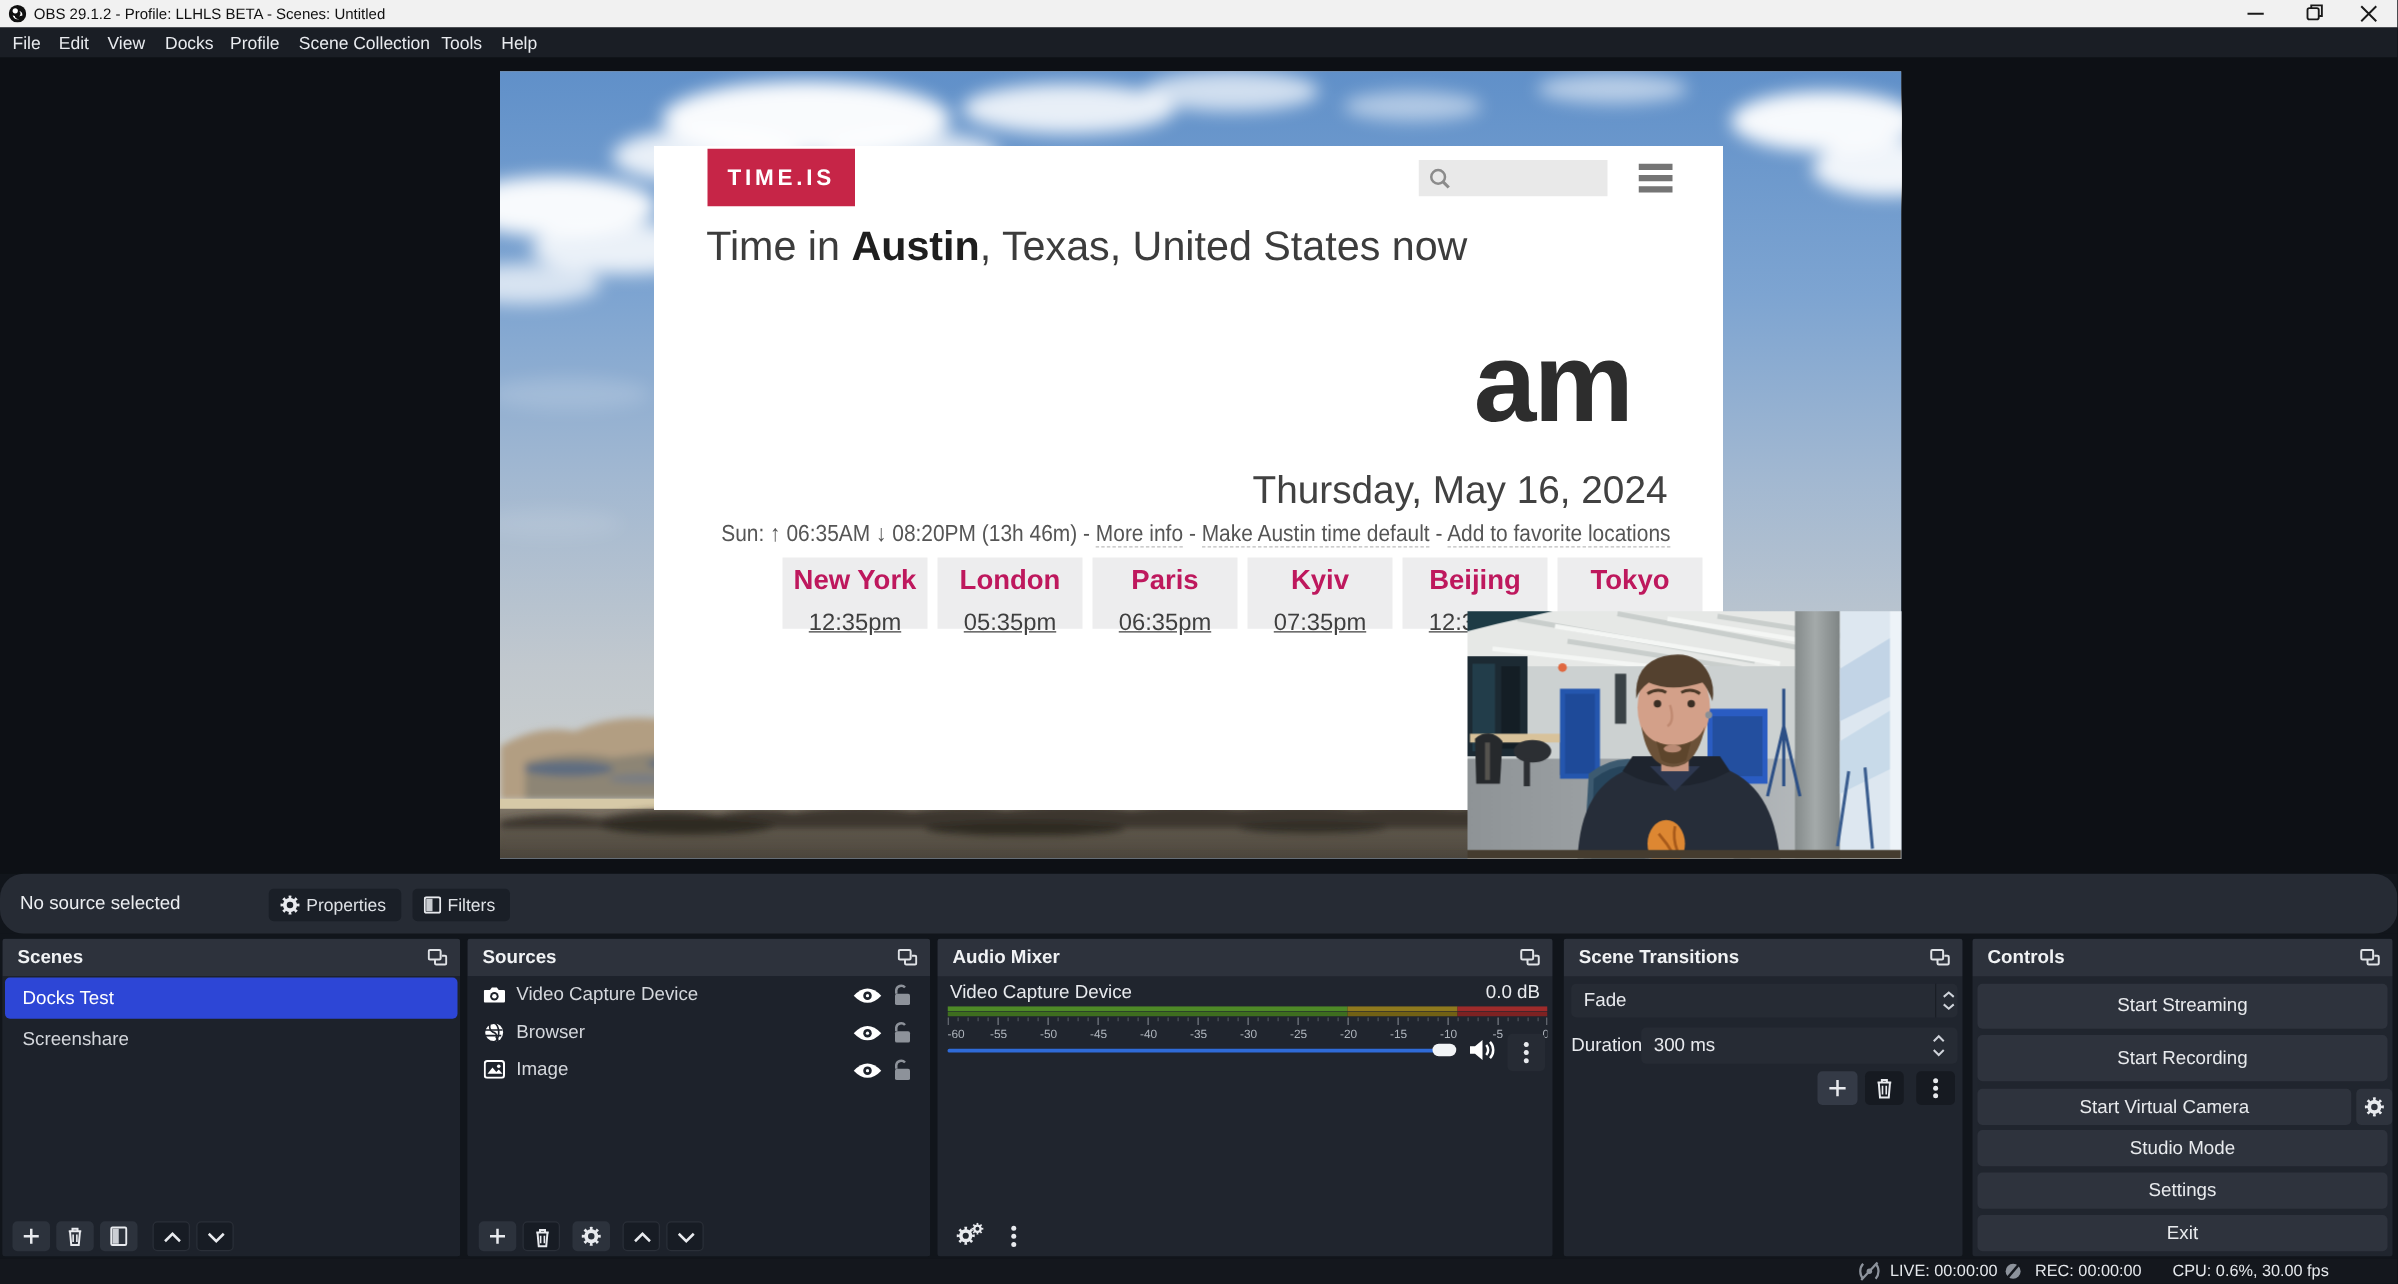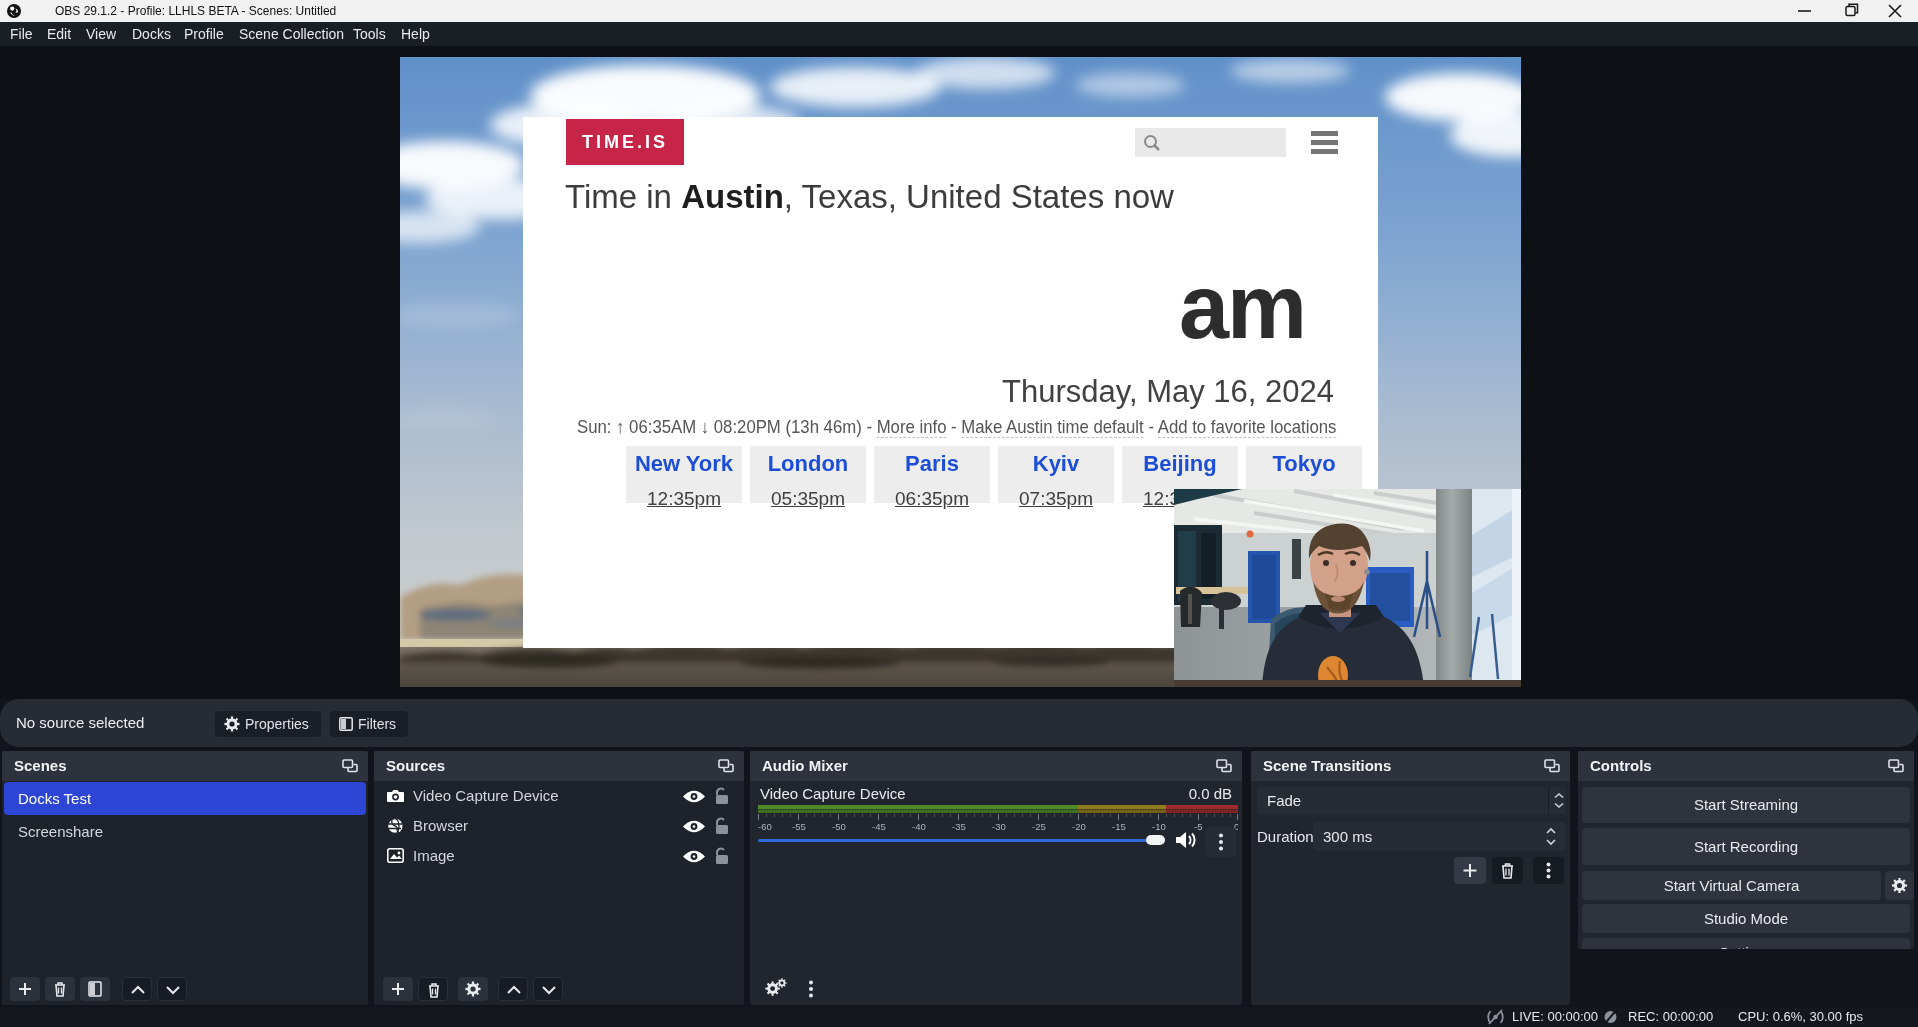--- a/index.html
+++ b/index.html
@@ -1,39 +1,39 @@
 <!DOCTYPE html>
 <html><head>
 <meta charset="utf-8">
 <style>
 *{margin:0;padding:0;box-sizing:border-box;}
 html,body{width:1918px;height:1027px;overflow:hidden;background:#11151b;font-family:"Liberation Sans",sans-serif;}
 .abs{position:absolute;}
 #app{position:relative;width:1918px;height:1027px;}
 #titlebar{position:absolute;left:0;top:0;width:1918px;height:22px;background:#f1f1f1;}
-#titlebar .ttext{position:absolute;left:27px;top:0;line-height:22px;font-size:12px;color:#101010;margin-left:28px;}
+#titlebar .ttext{position:absolute;left:27px;top:0;line-height:22px;font-size:12px;color:#101010;}
 #menubar{position:absolute;left:0;top:22px;width:1918px;height:24px;background:#1a1e25;}
 .mitem{position:absolute;top:0;line-height:24px;font-size:14px;color:#e9ebef;}
 #preview{position:absolute;left:0;top:46px;width:1918px;height:653px;background:#0d1015;}
 #video{position:absolute;left:400px;top:11px;width:1121px;height:630px;overflow:hidden;background:#9db4cf;}
 #page{position:absolute;left:123px;top:60px;width:855px;height:531px;background:#ffffff;}
 #webcam{position:absolute;left:774px;top:432px;width:347px;height:198px;}
 .redbox{position:absolute;left:43px;top:2px;width:118px;height:46px;background:#c62547;color:#fff;font-weight:bold;font-size:18px;letter-spacing:3px;text-align:center;line-height:46px;}
 #srch{position:absolute;left:612px;top:11px;width:151px;height:29px;background:#e9e9e9;}
 #burger{position:absolute;left:788px;top:14px;width:27px;height:23px;}
 #burger div{position:absolute;left:0;width:27px;height:5px;background:#757575;}
 #h1line{position:absolute;left:42px;top:61px;font-size:33px;color:#3c3c3c;white-space:nowrap;}
 #h1line b{color:#1e1e1e;}
 #clock{position:absolute;left:60px;top:97px;font-size:148px;font-weight:bold;color:#2d2d2d;line-height:1;white-space:nowrap;}
 #ampm{position:absolute;left:656px;top:145px;font-size:90px;font-weight:bold;color:#2d2d2d;line-height:1;letter-spacing:-2px;}
 #dateline{position:absolute;right:44px;top:257px;font-size:31px;color:#414141;white-space:nowrap;}
 #sunline{position:absolute;left:54px;top:299px;font-size:18.5px;transform:scaleX(0.905);transform-origin:left top;color:#555;white-space:nowrap;}
 #sunline .lnk{border-bottom:1px dashed #bdbdbd;}
 .citybox{position:absolute;top:329px;width:116px;height:57px;background:#ededee;text-align:center;}
-.citybox .cn{font-weight:bold;font-size:22px;color:#1d4ed8;margin-top:5px;}
+.citybox .cn{font-weight:bold;font-size:22px;color:#be185d;margin-top:5px;}
 .citybox .ct{font-size:19px;color:#3f3f3f;margin-top:11px;text-decoration:underline;}
 #srcbar{position:absolute;left:0;top:699px;width:1918px;height:48px;background:#262b34;border-radius:19px;}
 #srcbar .nosel{position:absolute;left:16px;top:0;line-height:48px;font-size:15px;color:#eceef1;}
 .tbtn{position:absolute;top:12px;height:26px;background:#1a1f27;border-radius:4px;color:#dfe2e6;font-size:14px;line-height:26px;}
 .panel{position:absolute;top:4px;background:#20252e;border-radius:2px;overflow:hidden;}
 .phead{height:30px;background:#2d323c;font-weight:bold;font-size:15px;color:#f0f2f4;line-height:30px;padding-left:12px;}
 .pop{position:absolute;top:8px;width:16px;height:14px;}
 .plist{position:absolute;left:0;top:30px;right:0;background:#1d222b;}
 .srow{height:30px;font-size:15px;color:#d4d7dc;line-height:30px;}
 .ibtn{position:absolute;width:30px;height:24px;background:#2c323c;border-radius:4px;}
@@ -529,21 +529,21 @@
           </svg></div>
 <div class="abs" style="left:282px;top:106px;width:31px;height:27px;background:#161a21;border-radius:4px;"><svg width="31" height="27" viewBox="0 0 31 27">
             <g fill="#e8eaee">
               <circle cx="15.5" cy="7.5" r="2"></circle>
               <circle cx="15.5" cy="13.5" r="2"></circle>
               <circle cx="15.5" cy="19.5" r="2"></circle>
             </g>
           </svg></div>
 </div>
 
-<div class="panel" style="left:1578px;width:336px;height:198px;">
+<div class="panel" style="left:1578px;width:336px;height:254px;">
 <div class="phead">Controls<svg class="pop" style="right:10px" viewBox="0 0 16 14">
             <rect x="1" y="1" width="9.5" height="7.5" rx="1" fill="none" stroke="#dfe2e6" stroke-width="1.6"></rect>
             <path d="M6,9 v2.5 a1,1 0 0 0 1,1 h7 a1,1 0 0 0 1,-1 v-5 a1,1 0 0 0 -1,-1 h-2.5" fill="none" stroke="#dfe2e6" stroke-width="1.6"></path>
           </svg></div>
 <div class="cbtn" style="top:36px;height:36px;line-height:36px;">Start Streaming</div>
 <div class="cbtn" style="top:77px;height:37px;line-height:37px;">Start Recording</div>
 <div class="cbtn" style="top:120px;height:29px;line-height:29px;width:299px;">Start Virtual Camera</div>
 <div class="abs" style="left:307px;top:120px;width:29px;height:29px;background:#2e333d;border-radius:4px;"><svg width="29" height="29" viewBox="0 0 29 29">
             <g transform="translate(6.5,6.5)">
               <path d="M15.50,6.75A7.60,7.60 0 0 1 15.50,9.25L13.52,8.92A5.60,5.60 0 0 1 12.56,11.26L14.18,12.42A7.60,7.60 0 0 1 12.42,14.18L11.26,12.56A5.60,5.60 0 0 1 8.92,13.52L9.25,15.50A7.60,7.60 0 0 1 6.75,15.50L7.08,13.52A5.60,5.60 0 0 1 4.74,12.56L3.58,14.18A7.60,7.60 0 0 1 1.82,12.42L3.44,11.26A5.60,5.60 0 0 1 2.48,8.92L0.50,9.25A7.60,7.60 0 0 1 0.50,6.75L2.48,7.08A5.60,5.60 0 0 1 3.44,4.74L1.82,3.58A7.60,7.60 0 0 1 3.58,1.82L4.74,3.44A5.60,5.60 0 0 1 7.08,2.48L6.75,0.50A7.60,7.60 0 0 1 9.25,0.50L8.92,2.48A5.60,5.60 0 0 1 11.26,3.44L12.42,1.82A7.60,7.60 0 0 1 14.18,3.58L12.56,4.74A5.60,5.60 0 0 1 13.52,7.08ZM10.60,8.00A2.6,2.6 0 1 0 5.40,8.00A2.6,2.6 0 1 0 10.60,8.00Z" fill="#e8eaee"></path>

